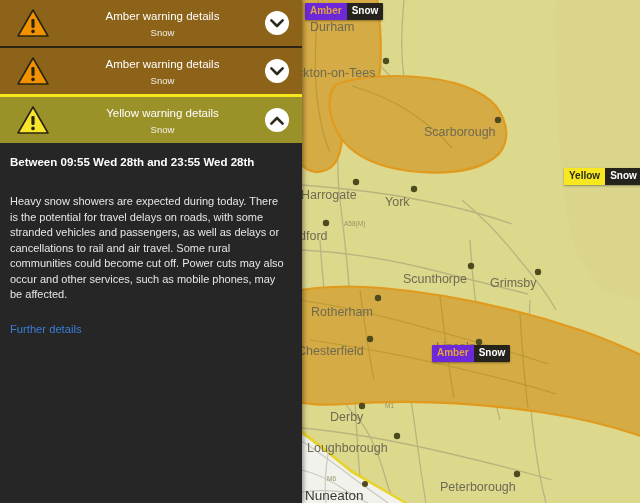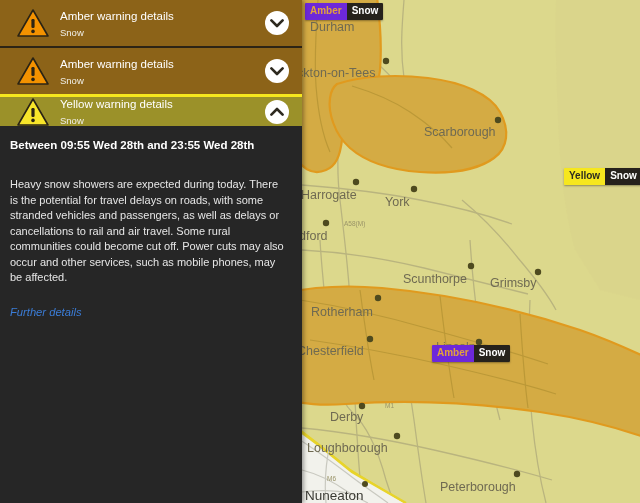--- a/index.html
+++ b/index.html
@@ -69,23 +69,24 @@
     box-shadow: 2px 0 4px rgba(0,0,0,0.35);
   }
   .warn-row {
     position: relative;
     display: flex;
     align-items: center;
     height: 46px;
     padding: 0 0 0 16px;
     box-sizing: border-box;
     cursor: pointer;
+    text-align: center;
   }
   .warn-amber { background: #8c6318; }
-  .warn-yellow { background: #9b9129; border-top: 3px solid #f6e71e; height: 32px; }
+  .warn-yellow { background: #9b9129; border-top: 3px solid #f6e71e; height: 49px; }
   .row-sep { height: 2px; background: #2c2415; }
 
   .tri {
     flex: 0 0 auto;
     width: 34px;
     height: 30px;
     position: relative;
     margin-right: 8px;
   }
   .tri svg { display: block; }
@@ -135,21 +136,20 @@
     font-size: 11px;
     line-height: 15.5px;
     margin: 0 0 16px 0;
   }
   .detail-link {
     color: #3b7dd8;
     font-size: 11.2px;
     line-height: 14px;
     text-decoration: none;
     cursor: pointer;
-    font-style: italic;
   }
 </style>
 </head>
 <body>
 
 <div id="app">
 
   <div class="map">
     <svg class="map-svg" width="640" height="503" viewBox="0 0 640 503">
       <defs>

